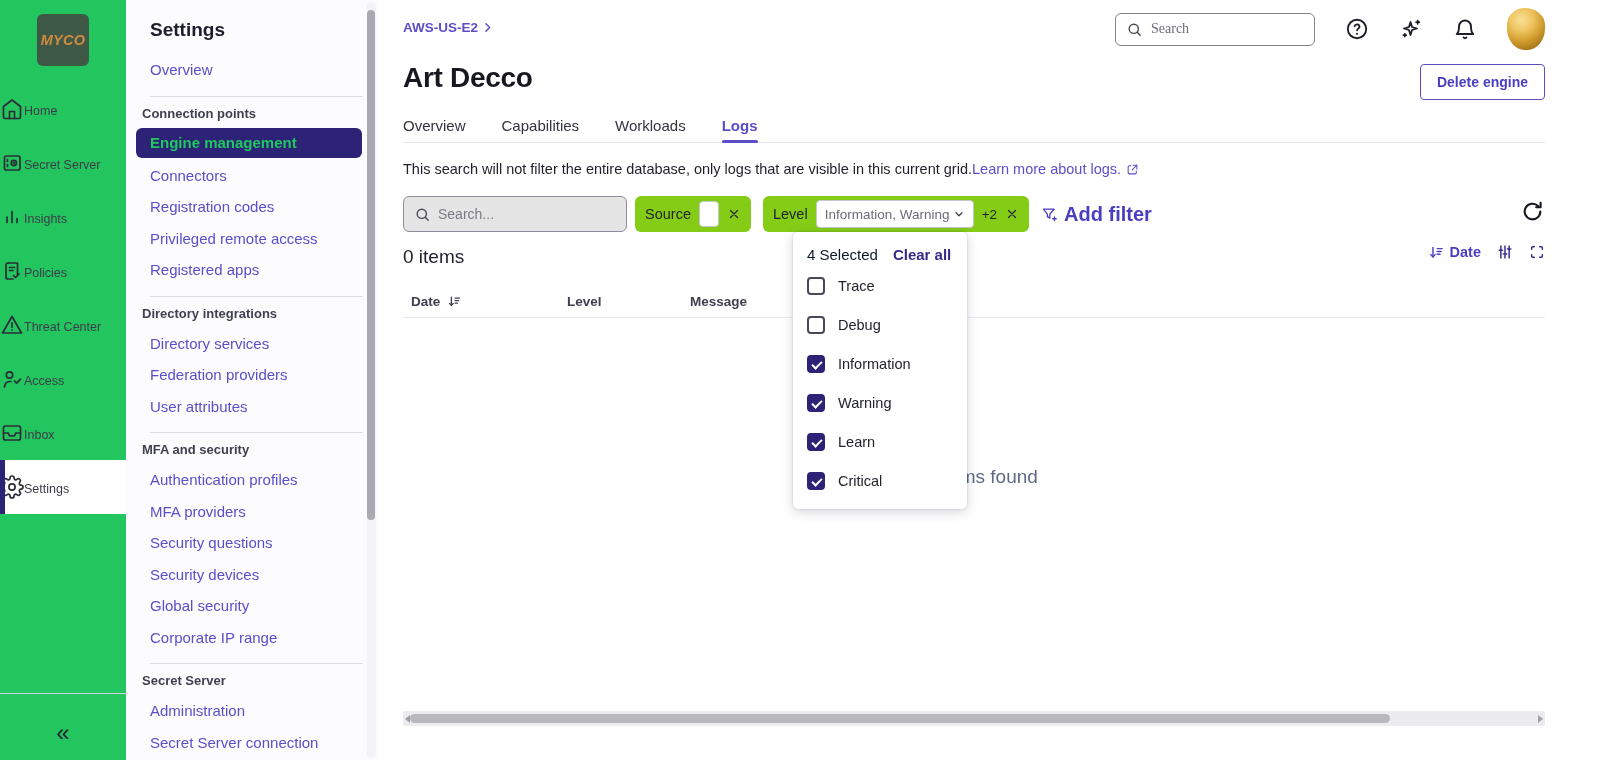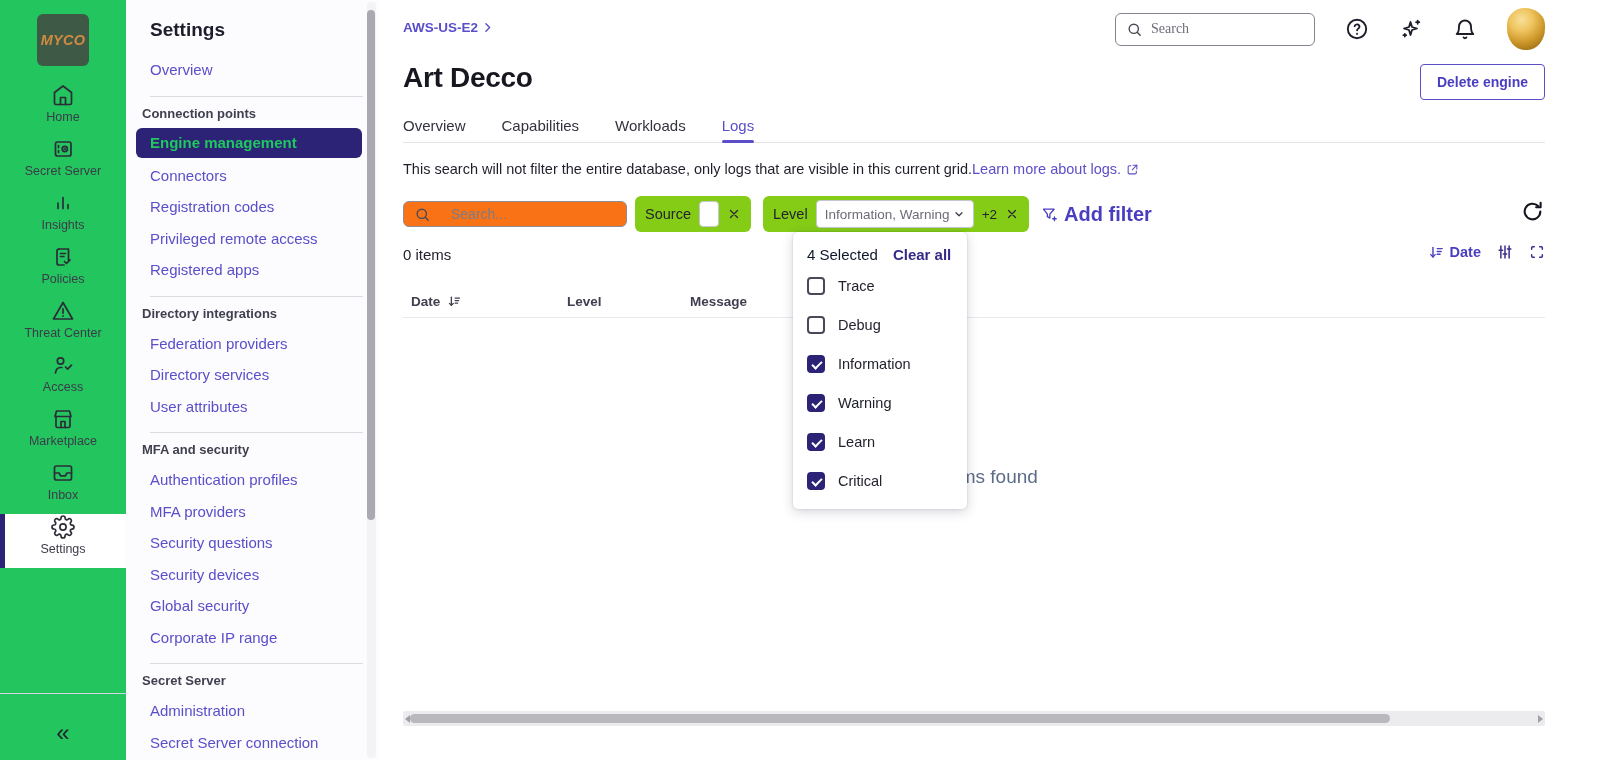--- a/index.html
+++ b/index.html
@@ -6,21 +6,21 @@
   html,body { width:1600px; height:760px; background:#fff; font-family:"Liberation Sans", sans-serif; }
   .app { position:relative; width:1600px; height:760px; overflow:hidden; background:#fff; }
   svg { display:block; }
   .icn svg { fill:none; stroke:currentColor; stroke-width:1.7; stroke-linecap:round; stroke-linejoin:round; }
 
   
   .rail { position:absolute; left:0; top:0; width:126px; height:760px; background:#22c55e; z-index:3; }
   .logo { width:52px; height:52px; margin:14px auto 16px; background:#3e5a47; border-radius:6px;
           display:flex; align-items:center; justify-content:center; color:#d08a3f; font-weight:800;
           font-size:14.5px; letter-spacing:.2px; font-style:italic; }
-  .rail-item { height:54px; display:flex; flex-direction:column; align-items:center; color:#2c2c38; position:relative; }
+  .rail-item { height:54px; display:flex; flex-direction:row; align-items:center; color:#2c2c38; position:relative; }
   .rail-item .icn { height:25px; display:flex; align-items:center; }
   .rail-item .lbl { font-size:12.5px; color:#3c3c49; margin-top:3px; white-space:nowrap; }
   .rail-item.active { background:#fff; }
   .rail-item.active::before { content:""; position:absolute; left:0; top:0; bottom:0; width:5px; background:#2d2376; }
   .rail-divider { position:absolute; bottom:66px; left:0; right:0; height:1px; background:#d4d4df; }
   .rail-collapse { position:absolute; bottom:12px; left:0; right:0; text-align:center; font-size:24px;
                    color:#23232e; cursor:pointer; line-height:30px; }
 
   
   .panel { position:absolute; left:126px; top:0; width:252px; height:760px; background:#fcfcfe; z-index:2; }
@@ -50,45 +50,45 @@
             background:radial-gradient(circle at 38% 28%, #f8e09a 0%, #eec45e 30%, #cf9a2c 58%, #9a6b12 88%, #7c540c 100%); }
 
   .page-title { position:absolute; left:25px; top:62px; font-size:28px; font-weight:700; color:#17171f; letter-spacing:-.3px; }
   .delete-btn { position:absolute; top:64px; right:55px; height:36px; padding:0 16px; background:#fff;
                 border:1px solid #5b4ec9; border-radius:4px; color:#4a3ec0; font-weight:700; font-size:14px;
                 font-family:inherit; cursor:pointer; }
 
   .tabs { position:absolute; left:25px; right:55px; top:110px; height:33px; border-bottom:1px solid #e3e3ea;
           display:flex; gap:36px; }
   .tab { font-size:15px; color:#33333f; line-height:31px; cursor:pointer; position:relative; }
-  .tab.active { color:#5b4ec9; font-weight:400; }
+  .tab.active { color:#5b4ec9; font-weight:700; }
   .tab.active::after { content:""; position:absolute; left:0; right:0; bottom:-1px; height:3px; background:#5b4ec9; border-radius:2px; }
 
   .notice { position:absolute; left:25px; top:161px; display:flex; align-items:center; gap:0;
             font-size:14.5px; color:#1f1f2b; }
   .notice-link { color:#5b4ec9; font-weight:500; display:flex; align-items:center; gap:5px; cursor:pointer; }
 
   .filter-row { position:absolute; left:25px; top:196px; height:36px; display:flex; align-items:center; }
-  .log-search { width:224px; height:26px; border:1px solid #8d8d99; border-radius:6px; background:#f97316;
-                display:flex; align-items:center; gap:20px; padding:0 10px; color:#4a4a56; margin-right:8px; }
+  .log-search { width:224px; height:36px; border:1px solid #8d8d99; border-radius:6px; background:#e5e5e5;
+                display:flex; align-items:center; gap:7px; padding:0 10px; color:#4a4a56; margin-right:8px; }
   .log-search input { border:none; outline:none; width:170px; font-size:14px; font-family:inherit; color:#33333f; background:transparent; }
   .log-search input::placeholder { color:#7b7b87; }
   .chip { background:#84cc16; border-radius:6px; height:36px; display:flex; align-items:center; gap:8px;
           padding:4px 10px; font-size:14.5px; color:#23232f; margin-right:12px; }
   .mini-box { width:20px; height:26px; background:#fff; border:1px solid #c6c6d2; border-radius:4px; cursor:text; }
   .chip-x { color:#2a2a36; cursor:pointer; display:flex; }
   .level-select { width:158px; height:28px; background:#fff; border:1px solid #c6c6d2; border-radius:4px;
                   display:flex; align-items:center; justify-content:space-between; padding:0 8px;
                   font-size:13.5px; color:#6c6c78; cursor:pointer; }
   .plus-n { font-size:13.5px; color:#23232f; }
   .add-filter { display:flex; align-items:center; gap:6px; color:#4a3ec0; font-weight:600; font-size:20px; cursor:pointer; }
   .refresh { position:absolute; right:55px; top:199px; color:#15151f; cursor:pointer; }
   .refresh svg { stroke-width:2; }
 
-  .items-count { position:absolute; left:25px; top:246px; font-size:15px; color:#23232f; }
+  .items-count { position:absolute; left:25px; top:246px; font-size:19px; color:#23232f; }
   .grid-controls { position:absolute; right:55px; top:243px; display:flex; align-items:center; gap:15px; }
   .sort-date { display:flex; align-items:center; gap:5px; color:#4a3ec0; font-weight:600; font-size:14.5px; cursor:pointer; }
   .gc-icon { color:#3b2e8c; cursor:pointer; }
 
   .table-head { position:absolute; left:25px; right:55px; top:286px; height:32px; border-bottom:1px solid #e8e8ee;
                 display:flex; align-items:center; font-size:13.5px; font-weight:700; color:#3f3f4f; }
   .th-date { width:164px; padding-left:8px; display:flex; align-items:center; gap:7px; }
   .th-level { width:123px; }
   .th-msg { flex:1; }
 
@@ -179,30 +179,20 @@
       <span class="icn">
         <svg width="24" height="24" viewBox="0 0 24 24">
             <circle cx="9.5" cy="8" r="3.2"></circle>
             <path d="M4.5 20c.4-3.4 2.5-5.5 5-5.5h1.3"></path>
             <path d="m14.5 14 2.1 2.1 3.9-4"></path>
           </svg>
       </span>
       <span class="lbl">Access</span>
     </div>
 
-    <div class="rail-item">
-      <span class="icn">
-        <svg width="24" height="24" viewBox="0 0 24 24">
-            <path d="M5.5 4h13l1.5 5.5H4Z"></path>
-            <path d="M5 9.5V19a1.5 1.5 0 0 0 1.5 1.5h11A1.5 1.5 0 0 0 19 19V9.5"></path>
-            <path d="M10 20.5v-6h4v6"></path>
-          </svg>
-      </span>
-      <span class="lbl">Marketplace</span>
-    </div>
 
     <div class="rail-item">
       <span class="icn">
         <svg width="24" height="24" viewBox="0 0 24 24">
             <rect x="3.5" y="5" width="17" height="14" rx="2"></rect>
             <path d="M3.5 12h4.6l1.5 2.8h4.8l1.5-2.8h4.6"></path>
           </svg>
       </span>
       <span class="lbl">Inbox</span>
     </div>
@@ -229,22 +219,22 @@
 
       <div class="p-heading">Connection points</div>
       <a class="p-active">Engine management</a>
       <a class="p-link">Connectors</a>
       <a class="p-link">Registration codes</a>
       <a class="p-link">Privileged remote access</a>
       <a class="p-link">Registered apps</a>
       <div class="p-divider"></div>
 
       <div class="p-heading">Directory integrations</div>
+      <a class="p-link">Directory services</a>
       <a class="p-link">Federation providers</a>
-      <a class="p-link">Directory services</a>
       <a class="p-link">User attributes</a>
       <div class="p-divider"></div>
 
       <div class="p-heading">MFA and security</div>
       <a class="p-link">Authentication profiles</a>
       <a class="p-link">MFA providers</a>
       <a class="p-link">Security questions</a>
       <a class="p-link">Security devices</a>
       <a class="p-link">Global security</a>
       <a class="p-link">Corporate IP range</a>

